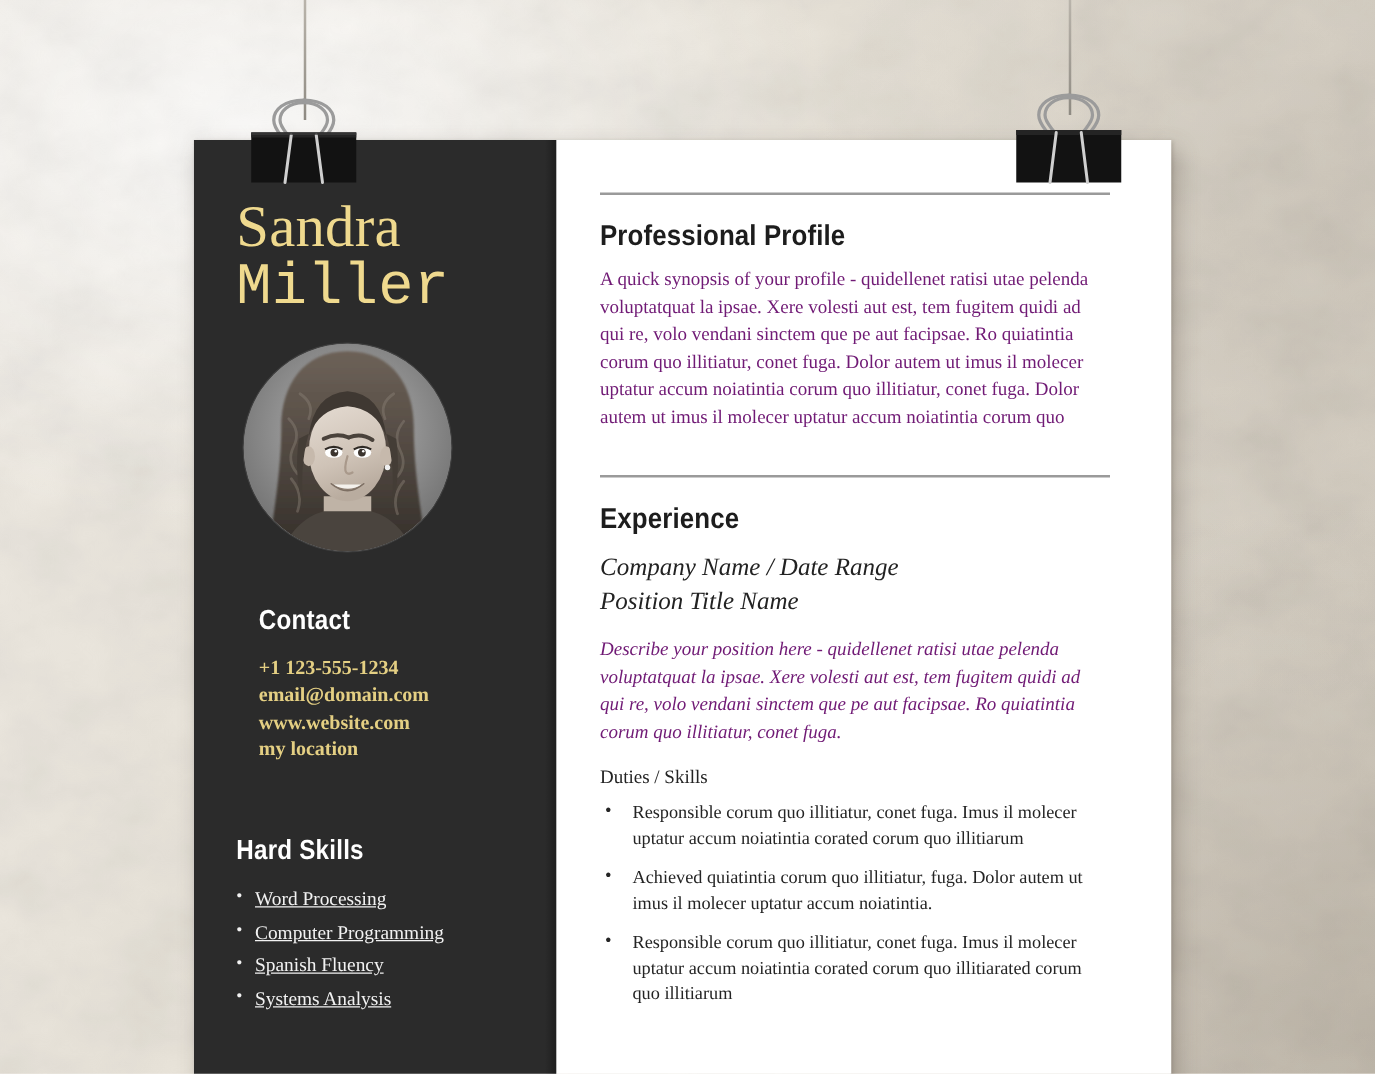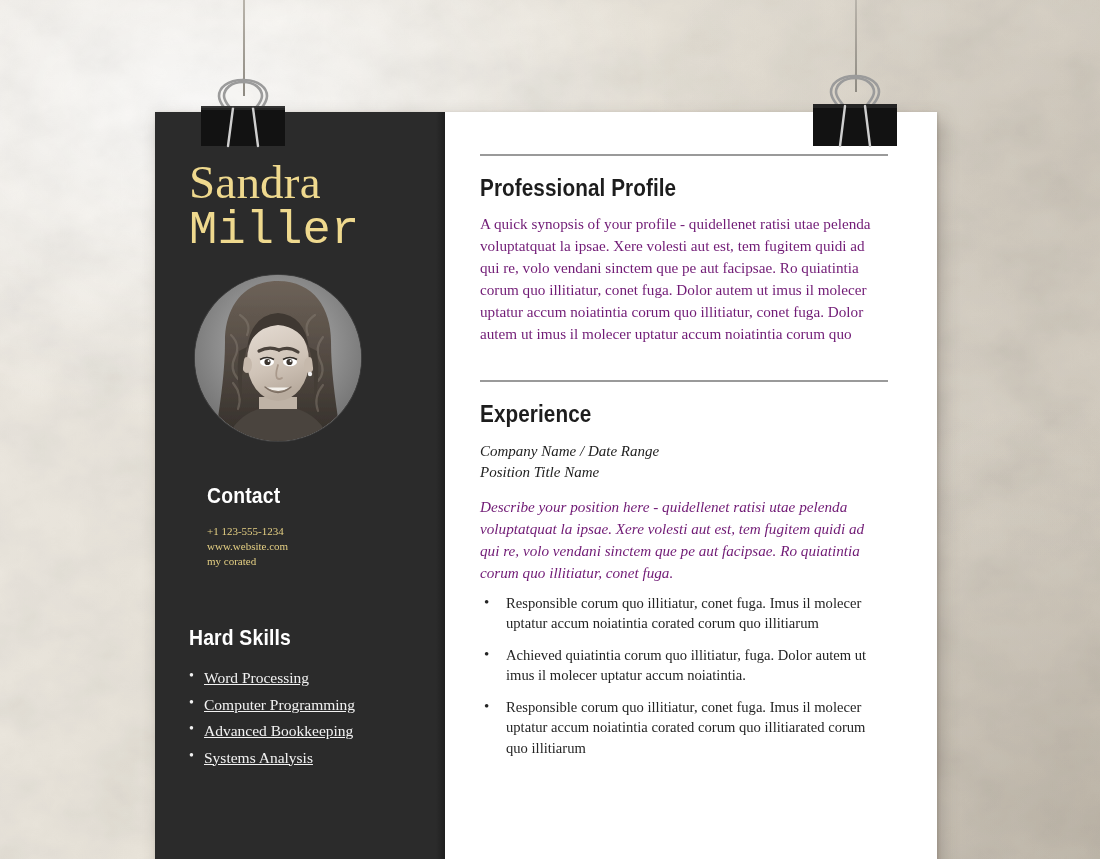--- a/index.html
+++ b/index.html
@@ -99,22 +99,22 @@
     font-size: 22px;
     letter-spacing: 0.2px;
     transform: scaleX(0.88);
     transform-origin: left center;
   }
   #contact-block { margin-top: 42px; margin-left: 18px; }
   .contact-list {
     margin-top: 15px;
     color: #e4cf83;
     font-family: "Liberation Serif", serif;
-    font-weight: normal;
-    font-size: 11px;
+    font-weight: bold;
+    font-size: 16px;
     line-height: 1.36;
   }
   .contact-list div { white-space: nowrap; }
 
   #skills-block { margin-top: 56px; }
   .skill-list {
     margin-top: 14px;
     list-style: none;
     padding: 0;
     color: #f2f2f2;
@@ -157,21 +157,21 @@
     font-size: 15.2px;
     line-height: 1.45;
     width: 400px;
     margin: 0;
     color: #701a75;
   }
   #experience-section { margin-top: 35px; }
   .job { margin-top: 13px; }
   .job-meta {
     font-style: italic;
-    font-size: 15px;
+    font-size: 20px;
     line-height: 1.35;
     color: #222;
   }
   .job-desc { margin-top: 14px; font-style: italic; }
   .duties-label {
     margin-top: 16px;
     font-size: 15.2px;
     color: #242424;
   }
   .duties {
@@ -307,31 +307,32 @@
 
             <circle cx="115" cy="99" r="2.2" fill="#efefef"></circle>
           </g>
         </svg>
       </div>
 
       <section id="contact-block">
         <div class="side-heading">Contact</div>
         <div class="contact-list">
           <div>+1 123-555-1234</div>
+          <div>email@domain.com</div>
           <div>www.website.com</div>
-          <div>my corated</div>
+          <div>my location</div>
         </div>
       </section>
 
       <section id="skills-block">
         <div class="side-heading">Hard Skills</div>
         <ul class="skill-list">
           <li>Word Processing</li>
           <li>Computer Programming</li>
-          <li>Advanced Bookkeeping</li>
+          <li>Spanish Fluency</li>
           <li>Systems Analysis</li>
 
         </ul>
       </section>
 
     </aside>
 
     <main id="main">
 
       <section id="profile-section">
@@ -341,20 +342,21 @@
       </section>
 
       <section id="experience-section">
         <div class="sec-rule"></div>
         <h2 class="sec-heading">Experience</h2>
 
         <div class="job">
           <div class="job-meta">Company Name / Date Range</div>
           <div class="job-meta">Position Title Name</div>
           <p class="body-par job-desc">Describe your position here - quidellenet ratisi utae pelenda voluptatquat la ipsae. Xere volesti aut est, tem fugitem quidi ad qui re, volo vendani sinctem que pe aut facipsae. Ro quiatintia corum quo illitiatur, conet fuga.</p>
+          <div class="duties-label">Duties / Skills</div>
           <ul class="duties">
             <li>Responsible corum quo illitiatur, conet fuga. Imus il molecer uptatur accum noiatintia corated corum quo illitiarum</li>
             <li>Achieved quiatintia corum quo illitiatur, fuga. Dolor autem ut imus il molecer uptatur accum noiatintia.</li>
             <li>Responsible corum quo illitiatur, conet fuga. Imus il molecer uptatur accum noiatintia corated corum quo illitiarated corum quo illitiarum</li>
           </ul>
         </div>
 
       </section>
 
     </main>

